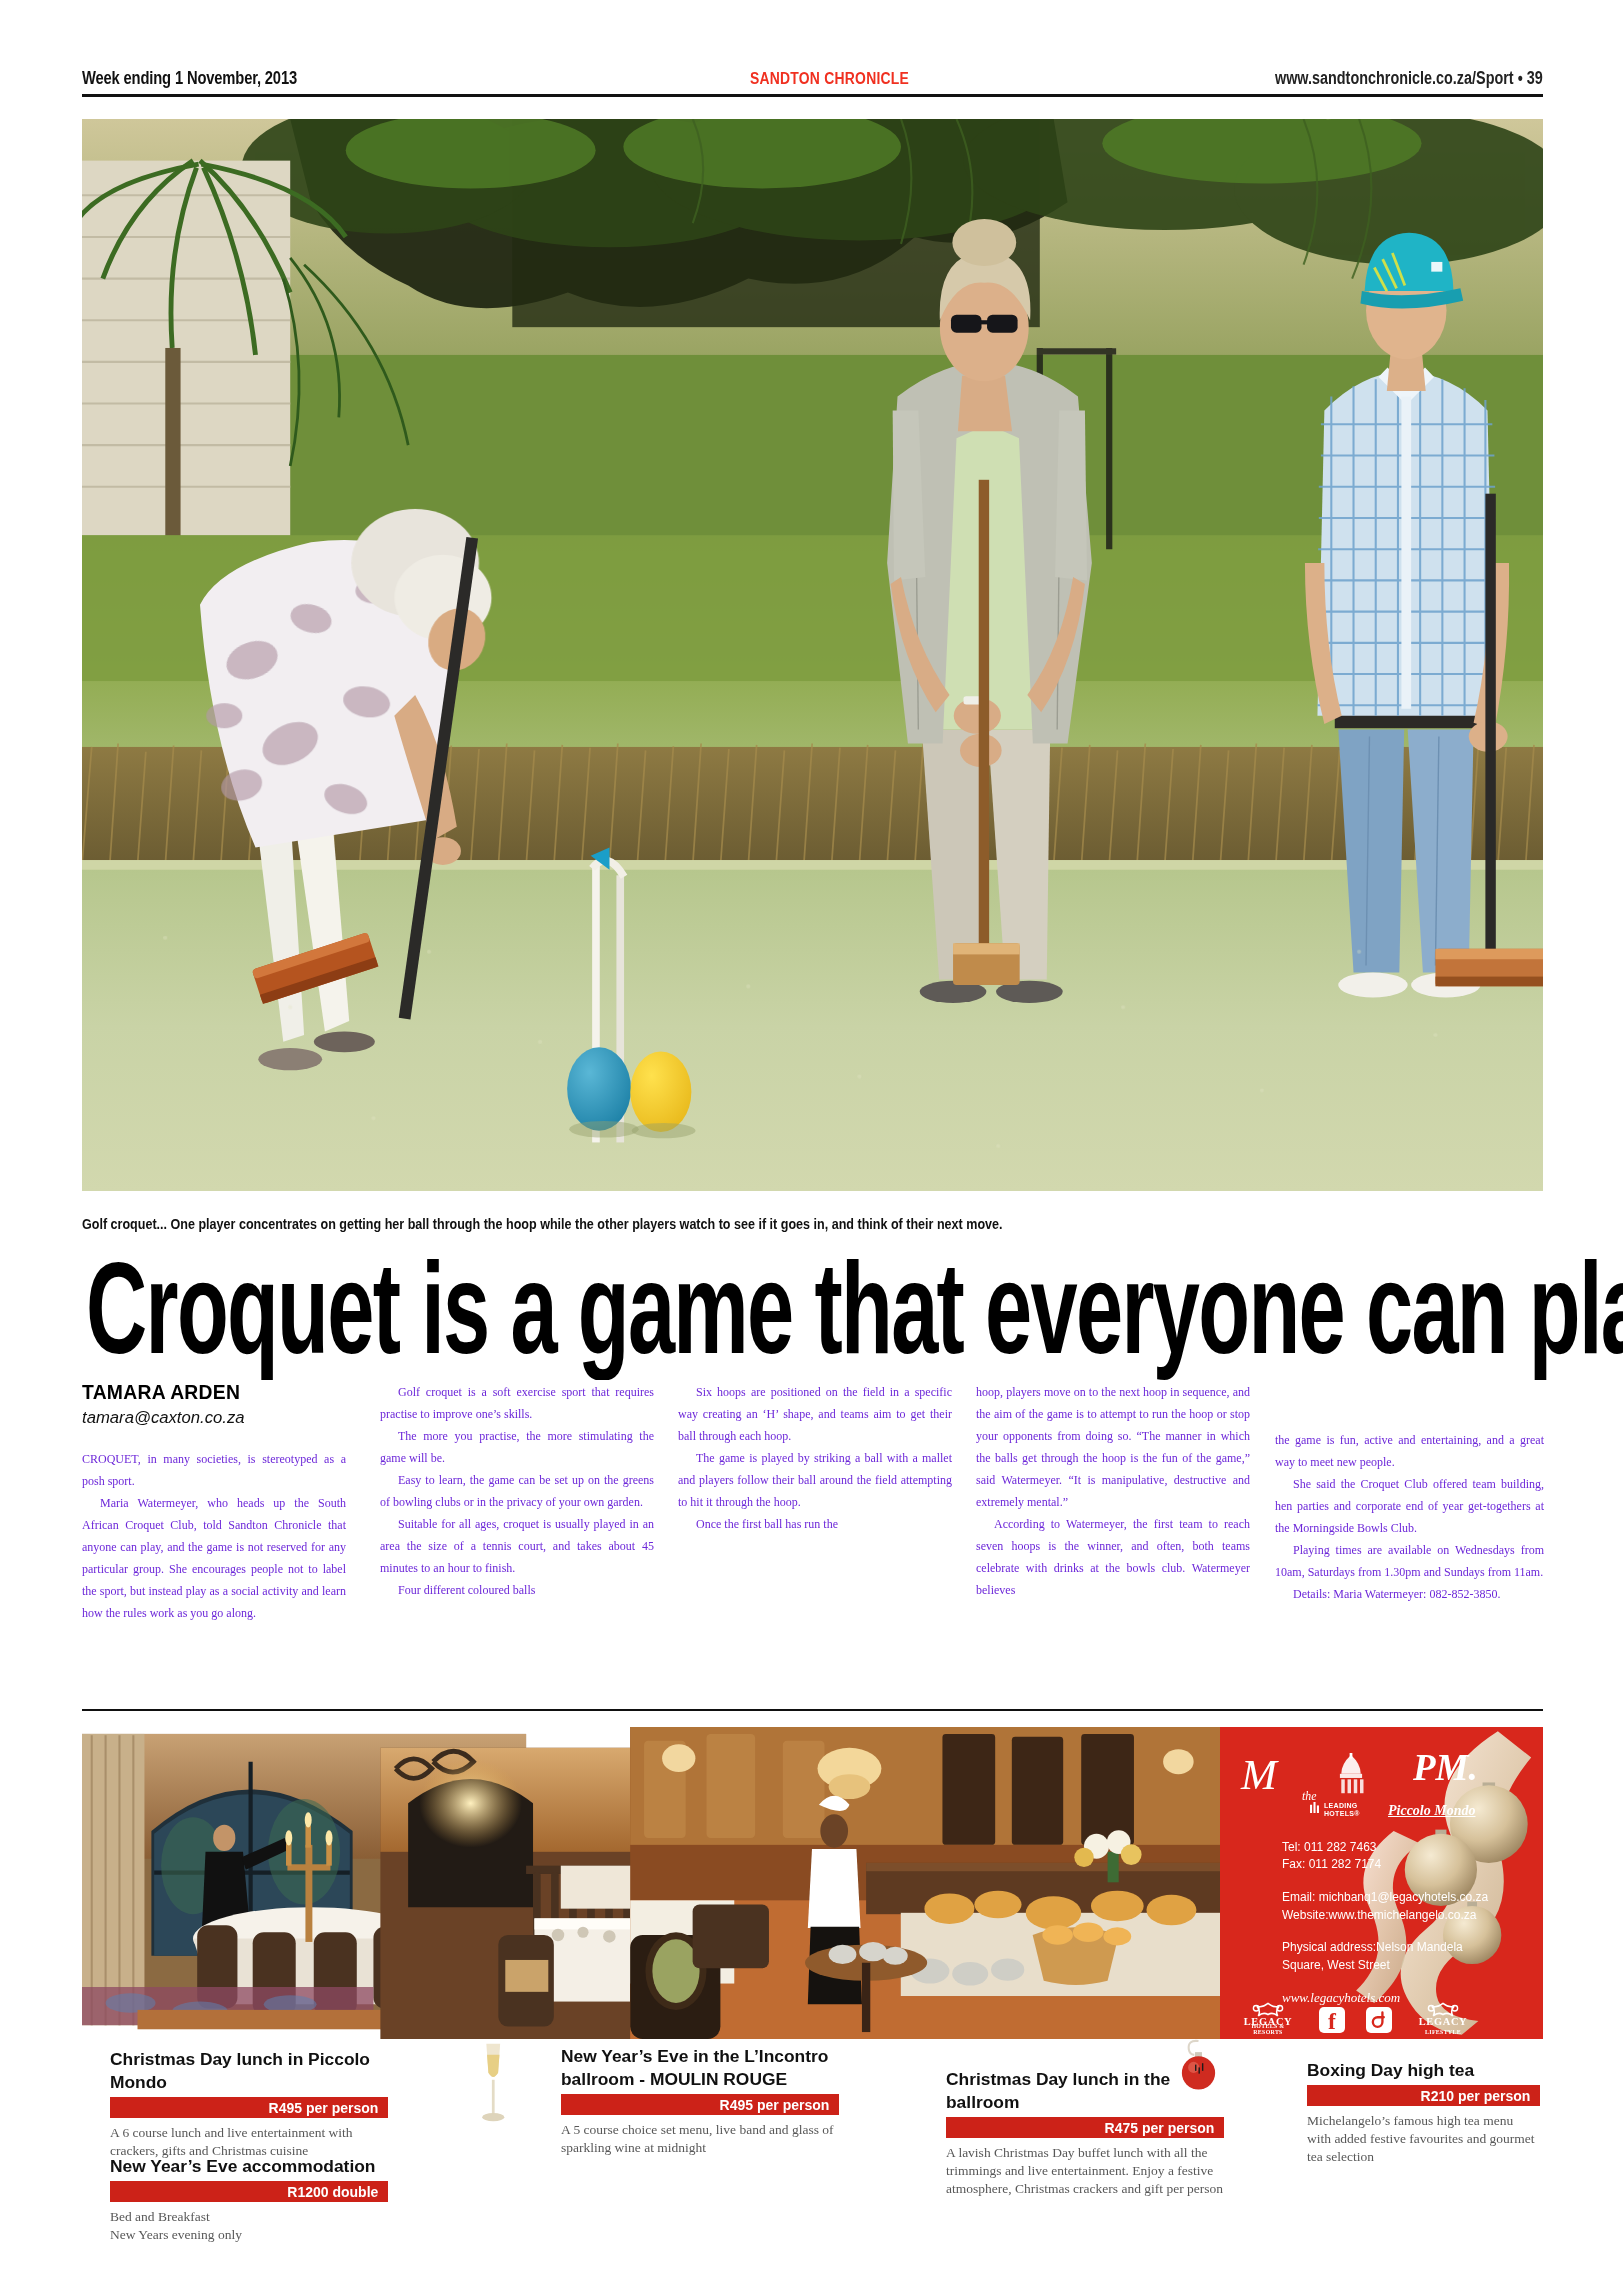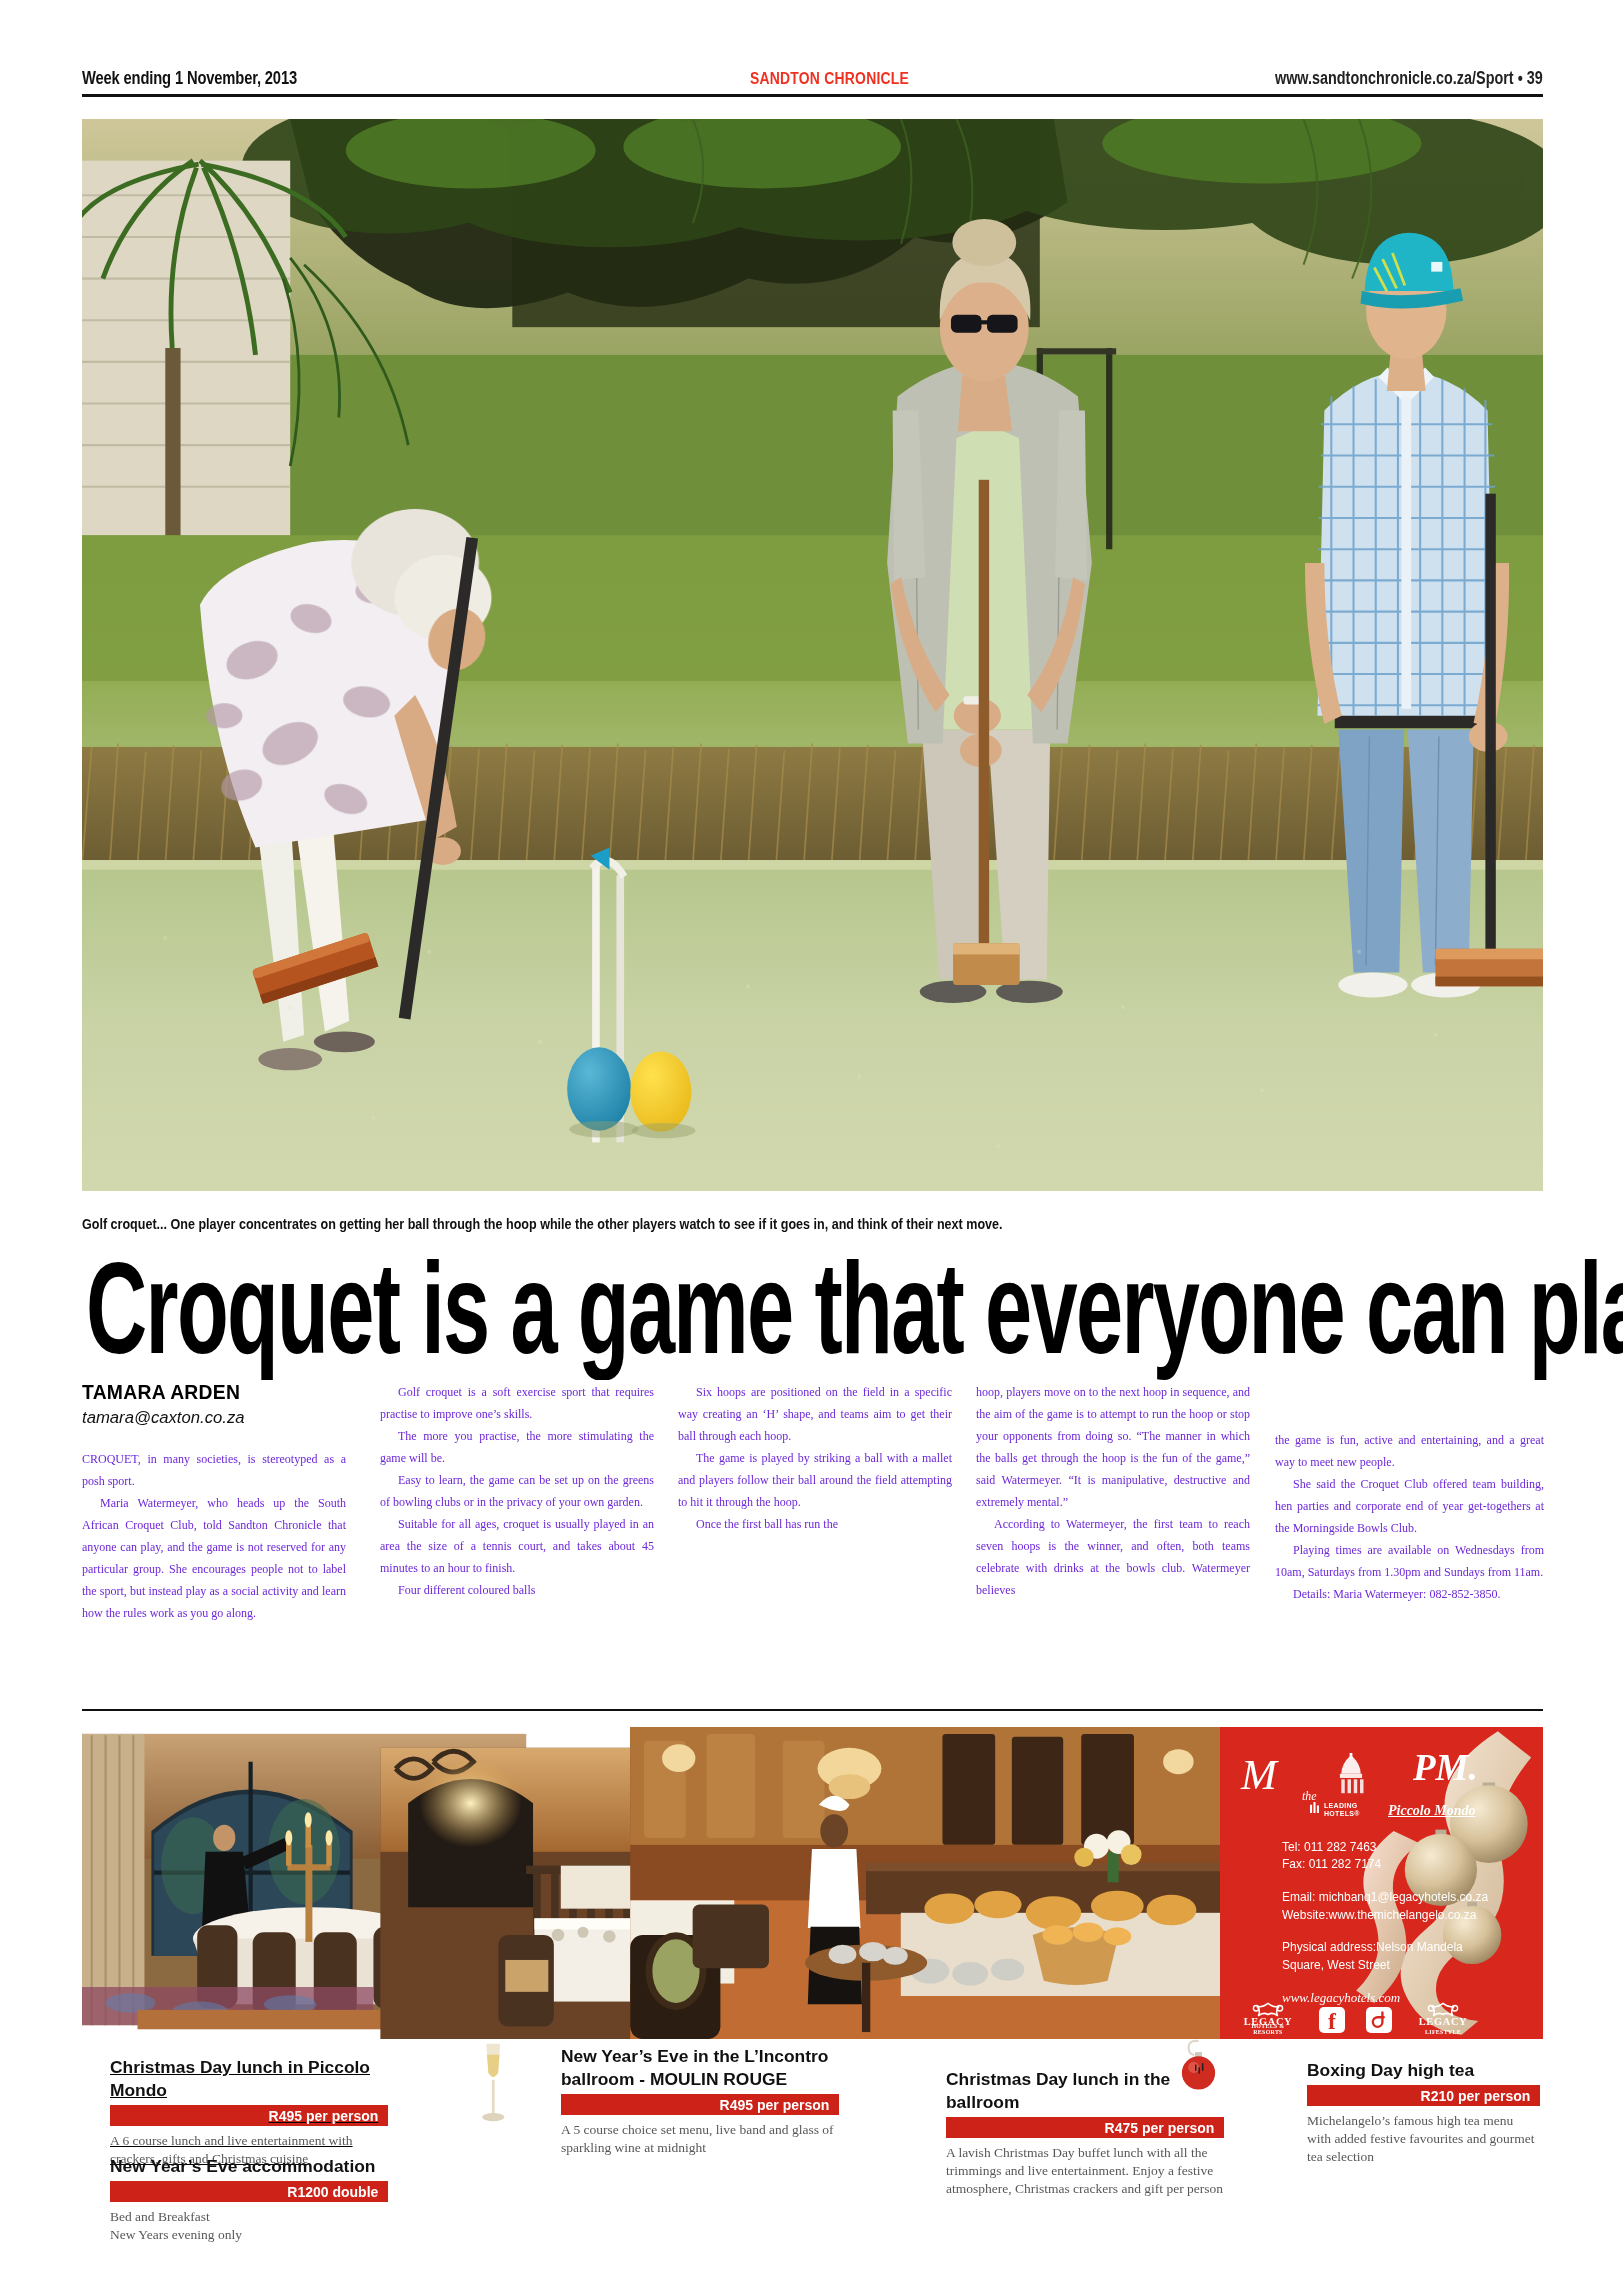--- a/index.html
+++ b/index.html
@@ -306,21 +306,21 @@
     color: #fff;
   }
   .offer-desc {
     margin-top: 6.2px;
     font-family: "Liberation Serif", serif;
     font-size: 13.5px;
     line-height: 18px;
     color: #585858;
   }
 
-  .o1 { left: 28px;   width: 278px; top: 11px; text-decoration: underline; }
+  .o1 { left: 28px;   width: 278px; top: 3px; }
   .o2 { left: 28px;   width: 278px; top: 110px; }
   .o3 { left: 479px;  width: 278px; top: 0px; }
   .o4 { left: 864px; width: 278px; top: 23px; }
   .o5 { left: 1225px; width: 233px; top: 14px; }
 
   .o3 .offer-title, .o5 .offer-title { }
 
   .flute {
     position: absolute;
     left: 396px; top: -4.2px;

